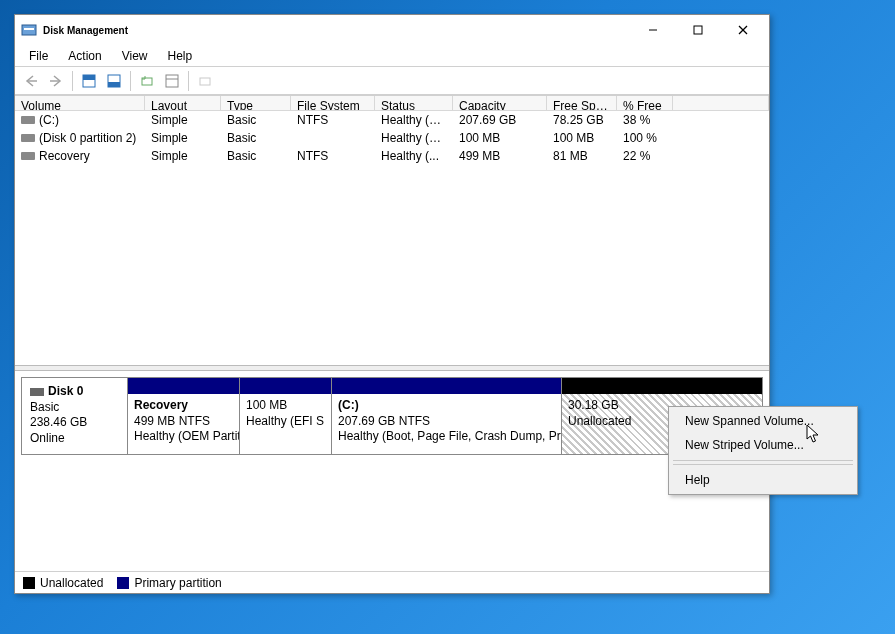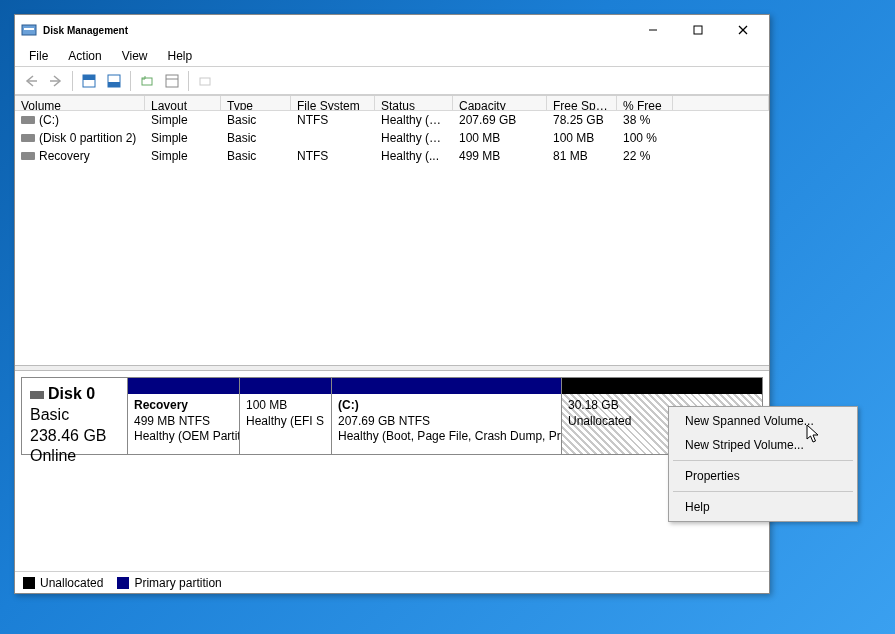--- a/index.html
+++ b/index.html
@@ -131,21 +131,21 @@
   }
   .disk-row {
     display: flex;
     border: 1px solid #888;
     height: 78px;
   }
   .disk-label {
     width: 106px;
     border-right: 1px solid #888;
     padding: 6px 8px;
-    font-size: 16px;
+    font-size: 12px;
     line-height: 1.3;
     position: relative;
   }
   .disk-lbl-icon {
     display:inline-block; width:14px; height:8px; background:#666; margin-right:4px;
     vertical-align:middle;
   }
   .parts {
     flex: 1;
     display: flex;
@@ -392,21 +392,20 @@
     <span><span class="swatch sw-black"></span><span>Unallocated</span></span>
     <span><span class="swatch sw-blue"></span><span>Primary partition</span></span>
   </div>
 
 </div>
 
 <div class="context-menu">
   <div class="cm-item disabled">New Spanned Volume...</div>
   <div class="cm-item disabled">New Striped Volume...</div>
   <div class="cm-sep"></div>
-  <div class="cm-item">Properties</div>
   <div class="cm-sep"></div>
   <div class="cm-item">Help</div>
 </div>
 
 <div class="cursor">
   <svg width="16" height="20" viewBox="0 0 16 20">
       <path d="M1 1 L1 15 L4.5 12 L7 18 L9.5 17 L7 11 L12 11 Z" fill="#fff" stroke="#000" stroke-width="1"></path>
     </svg>
 </div>
 

